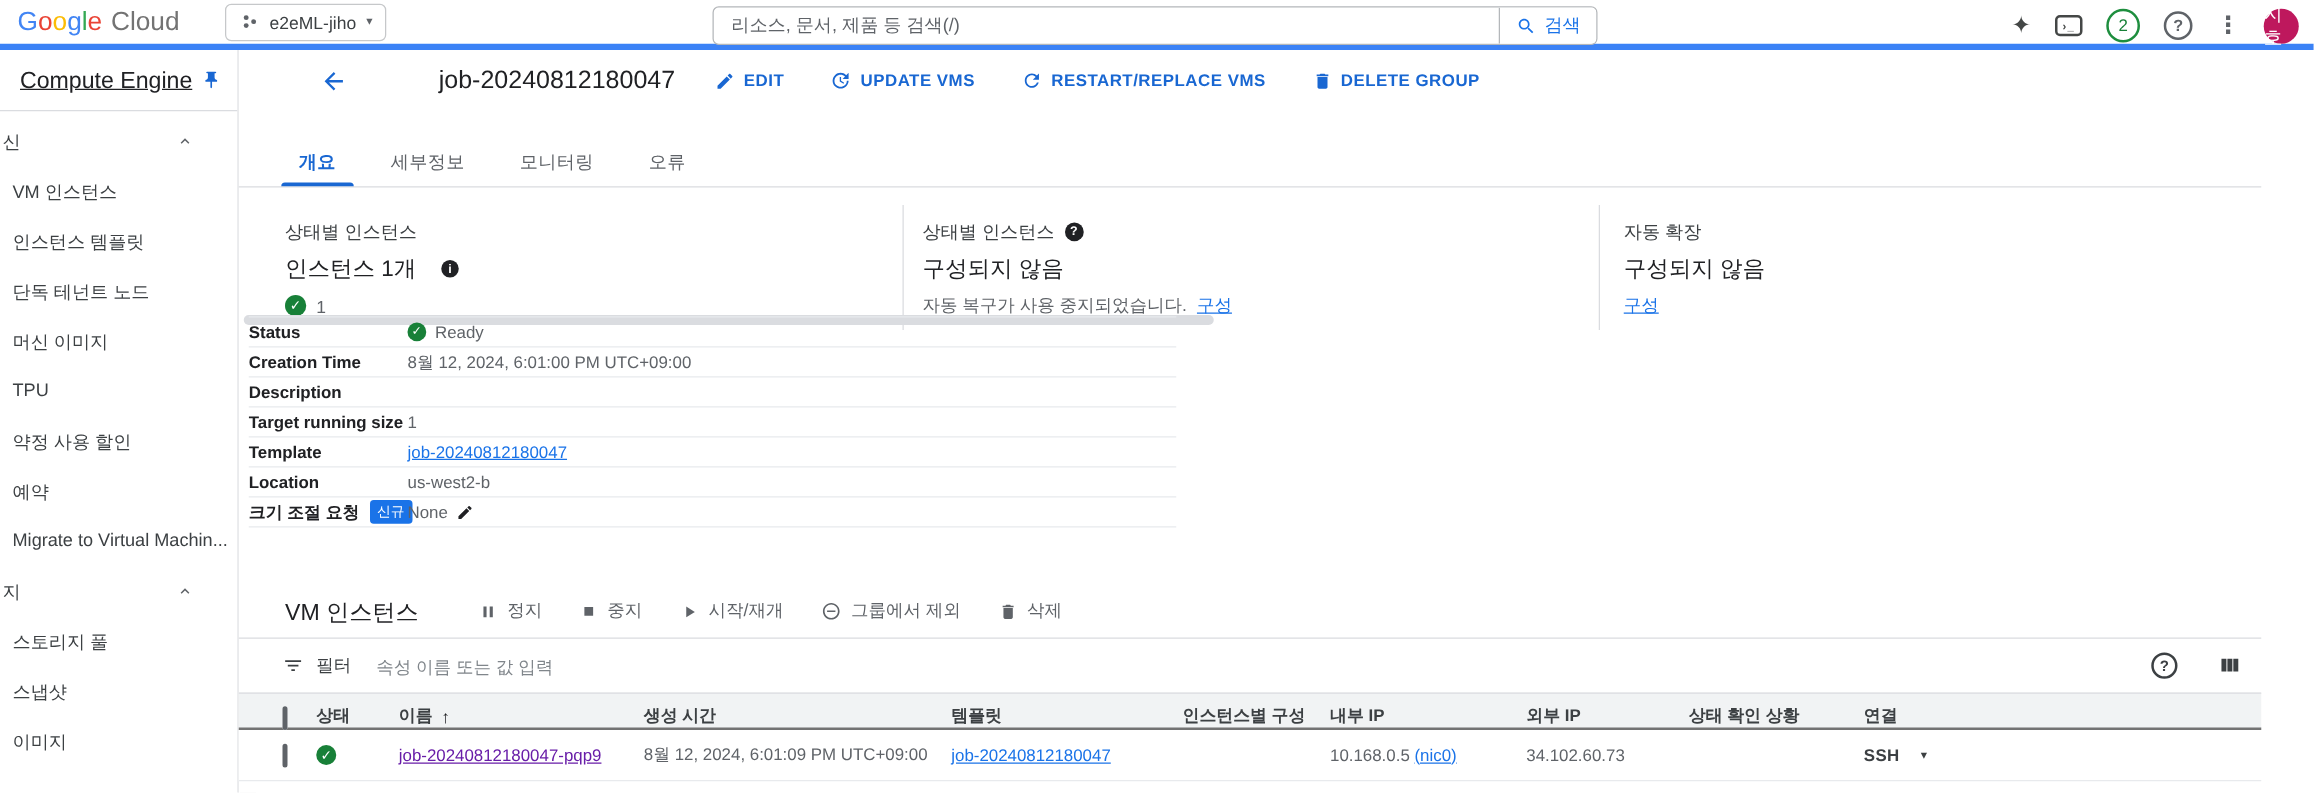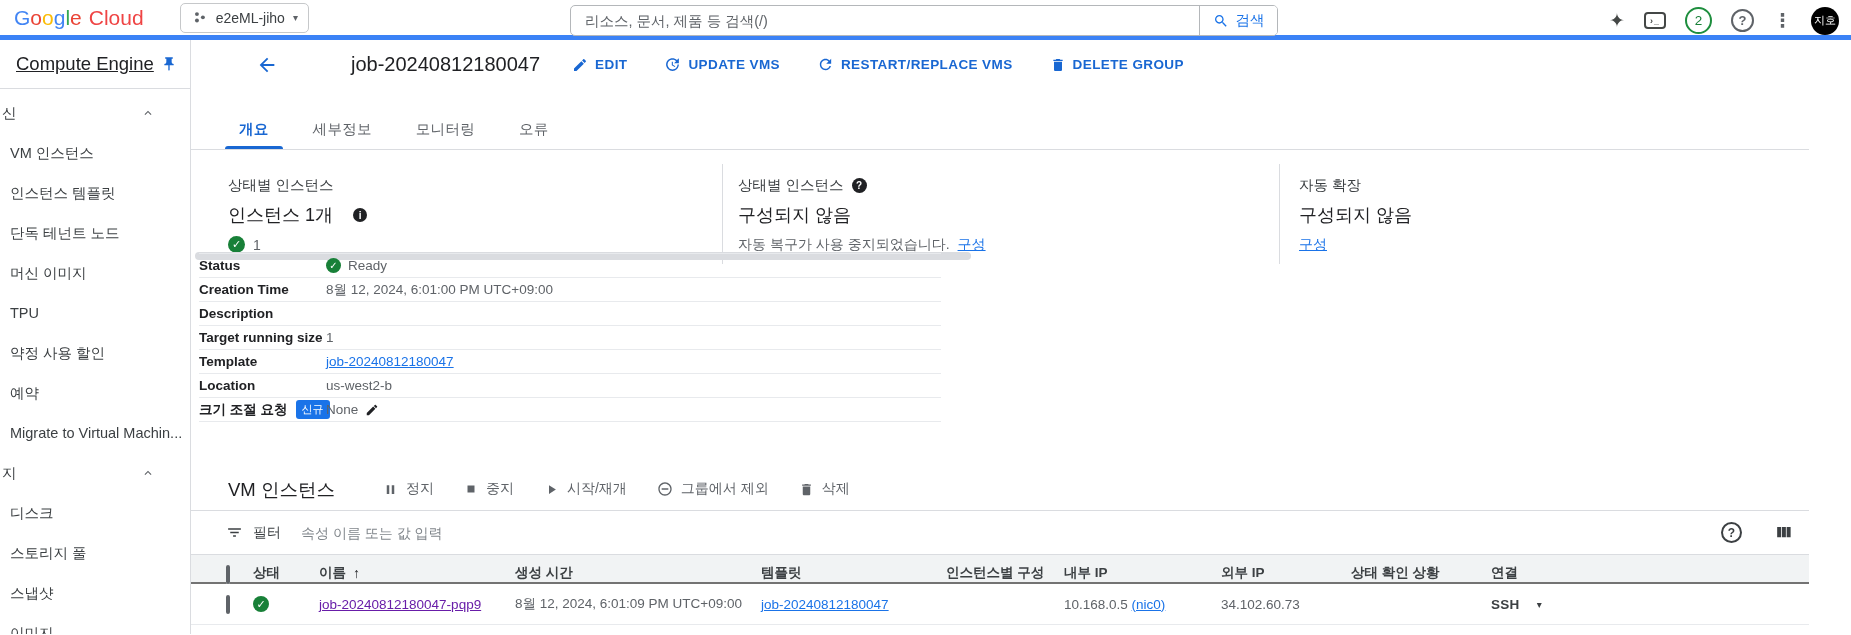--- a/index.html
+++ b/index.html
@@ -7,35 +7,35 @@
   body {
     width:1851px; height:635px; overflow:hidden; background:#fff;
     font-family:"Liberation Sans","DejaVu Sans",sans-serif; color:#202124;
   }
   svg { display:block; }
 
   
   .topbar { height:40px; border-bottom:5px solid #3b82f6; display:flex; align-items:center; position:relative; background:#fff; }
   .logo { margin-left:14px; font-size:21px; display:flex; align-items:baseline; }
   .logo .g-word span { font-weight:500; }
-  .logo .cloud { color:#ef4444; margin-left:7px;text-align:right; }
+  .logo .cloud { color:#737373; margin-left:7px;text-align:right; }
   .project-btn { margin-left:36px; height:30px; border:1px solid #c6c8ca; border-radius:5px; display:flex; align-items:center; padding:0 10px; gap:8px; font-size:14px; color:#3c4043; font-weight:500; cursor:pointer; background:#fff; }
   .caret { color:#5f6368; font-size:10px; }
   .search { position:absolute; left:570px; top:5px; width:708px; height:31px; display:flex; border:1px solid #b4b7ba; border-radius:5px; overflow:hidden; background:#fff; }
   .search input { flex:1; border:none; outline:none; padding:0 14px; font-size:14.5px; color:#3c4043; background:transparent; font-family:inherit; }
   .search input::placeholder { color:#5f6368; opacity:1; }
   .search-btn { width:78px; border:none; border-left:1px solid #b4b7ba; display:flex; align-items:center; justify-content:center; gap:7px; color:#1a73e8; font-size:14.5px; cursor:pointer; background:#fff; font-family:inherit; }
   .topbar-right { position:absolute; right:12px; top:0; height:41px; display:flex; align-items:center; gap:19px; }
   .tb-icon { display:flex; align-items:center; justify-content:center; cursor:pointer; color:#444746; }
   .sparkle { font-size:19px; }
   .shell-icon { width:22px; height:17px; border:2px solid #444746; border-radius:4px; font-size:9px; font-weight:700; display:flex; align-items:center; justify-content:center; letter-spacing:1px; }
   .notif { width:27px; height:27px; border-radius:50%; border:2px solid #1e8e3e; color:#188038; font-size:13.5px; font-weight:500; display:flex; align-items:center; justify-content:center; }
   .helpc { width:23px; height:23px; border-radius:50%; border:2px solid #5f6368; color:#5f6368; font-size:13px; font-weight:700; display:flex; align-items:center; justify-content:center; }
   .more { font-size:19px; color:#5f6368; font-weight:700; }
-  .avatar { width:28px; height:28px; border-radius:50%; background:#000000; color:#fff; font-size:11px; display:flex; align-items:center; justify-content:center; }
+  .avatar { width:28px; height:28px; border-radius:50%; background:#be185d; color:#fff; font-size:15px; display:flex; align-items:center; justify-content:center; }
 
   
   .shell { display:flex; height:594px; position:relative; }
   .sidebar { width:191px; flex:none; border-right:1px solid #dadce0; position:relative; overflow:hidden; background:#fff; }
   .sb-header { height:49px; border-bottom:1px solid #dadce0; display:flex; align-items:center; justify-content:space-between; padding:0 13px 0 16px;text-decoration:underline; }
   .sb-title { font-size:18.5px; color:#202124; white-space:nowrap; }
   .nav { padding-top:4px; }
   .nav-row { height:40px; display:flex; align-items:center; font-size:14.5px; color:#3c4043; position:relative; cursor:pointer; white-space:nowrap; }
   .nav-section { padding-left:2px; }
   .nav-section .chev { position:absolute; left:141px; top:13px; }
@@ -182,21 +182,20 @@
       <div class="nav-row nav-item">예약</div>
       <div class="nav-row nav-item">Migrate to Virtual Machin...</div>
       <div class="nav-row nav-section">
         <span>지</span>
         <span class="chev">
           <svg width="14" height="14" viewBox="0 0 24 24" fill="#5f6368">
               <path d="M12 8l-6 6 1.41 1.41L12 10.83l4.59 4.58L18 14l-6-6z"></path>
             </svg>
         </span>
       </div>
-      <div class="nav-row nav-item">디스크</div>
       <div class="nav-row nav-item">스토리지 풀</div>
       <div class="nav-row nav-item">스냅샷</div>
       <div class="nav-row nav-item">이미지</div>
     </div>
   </div>
 
   <div class="sb-scroll">
     <div class="sb-thumb"></div>
   </div>
 

